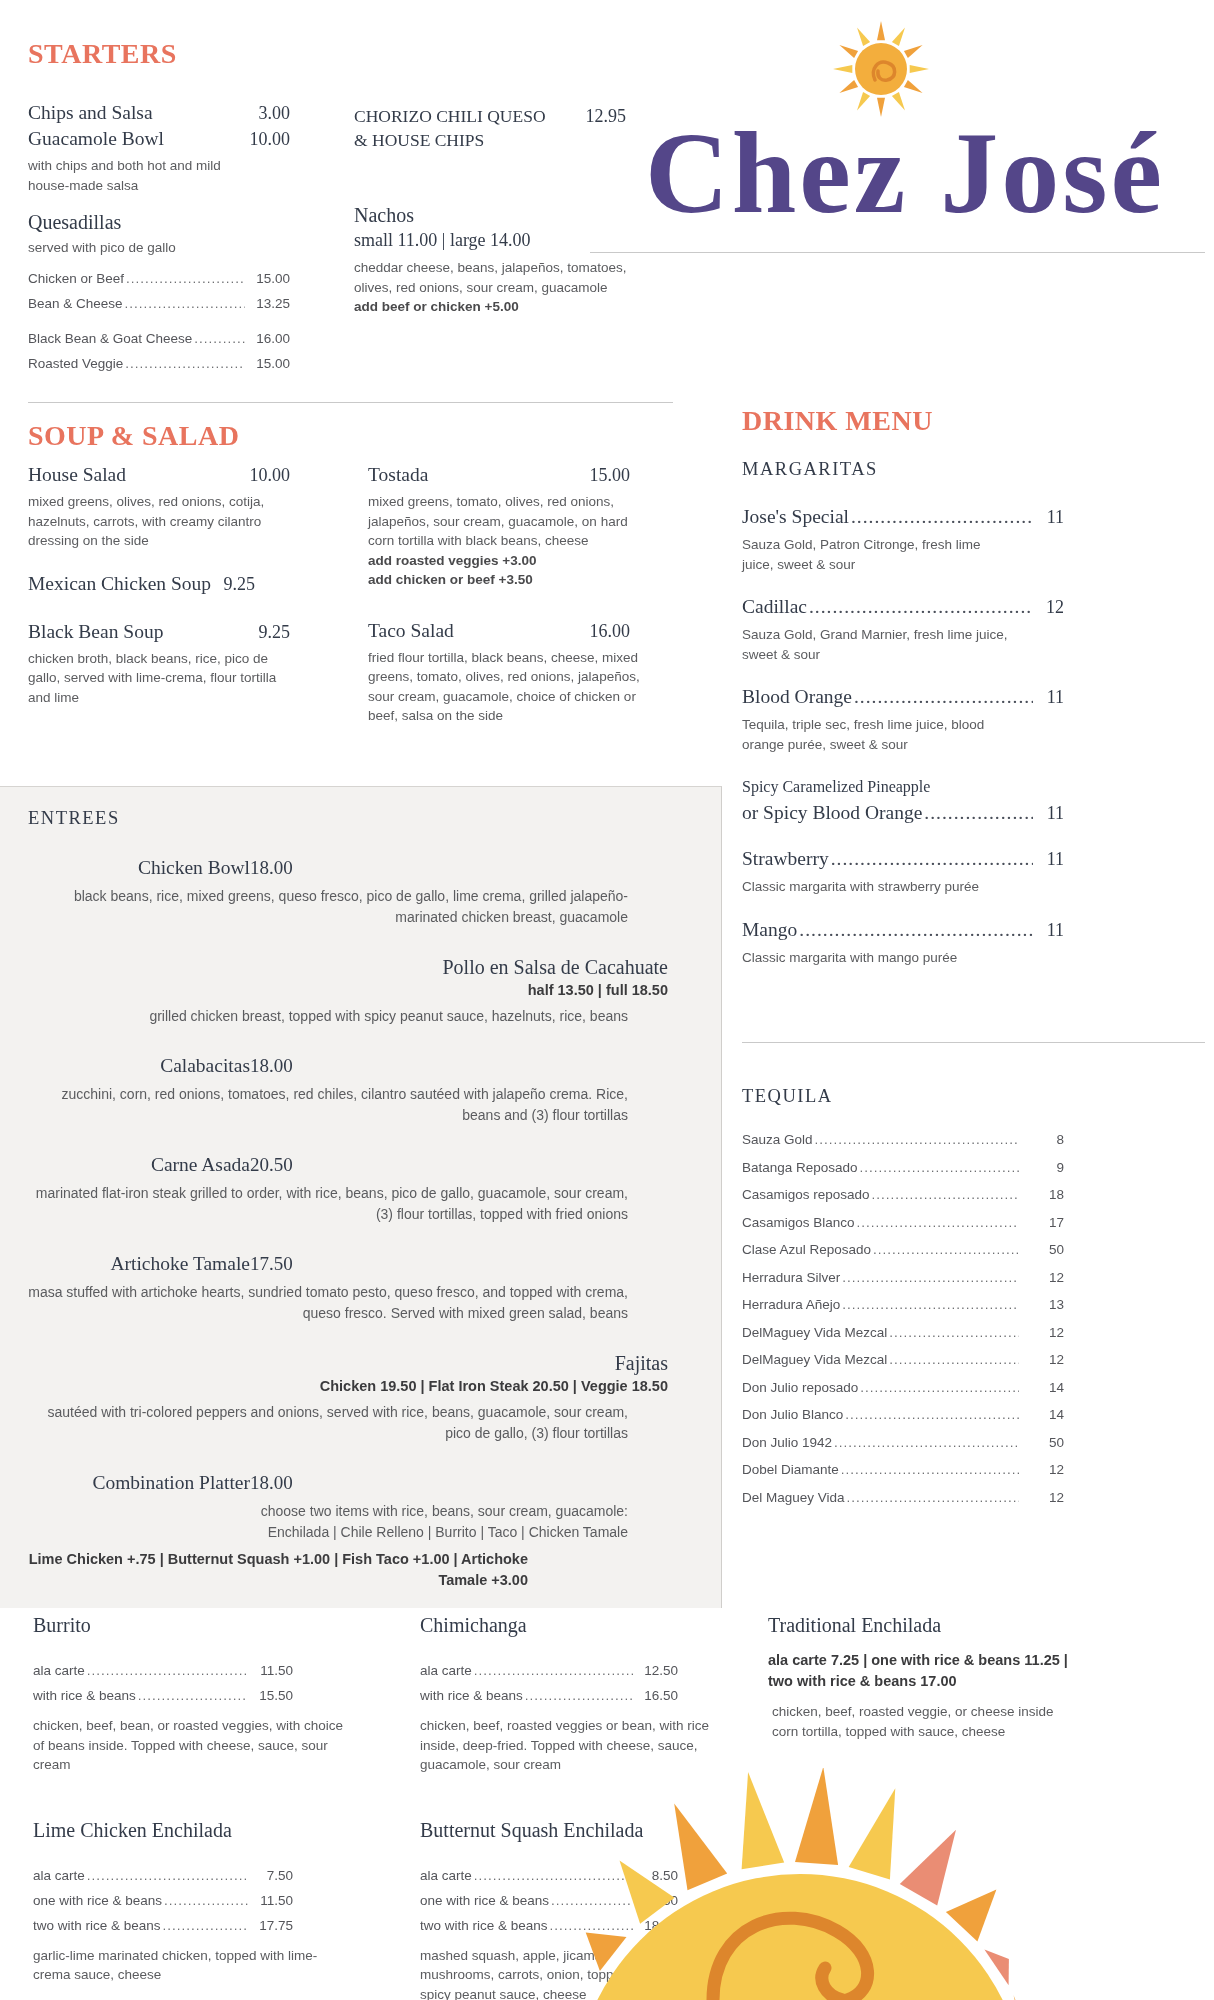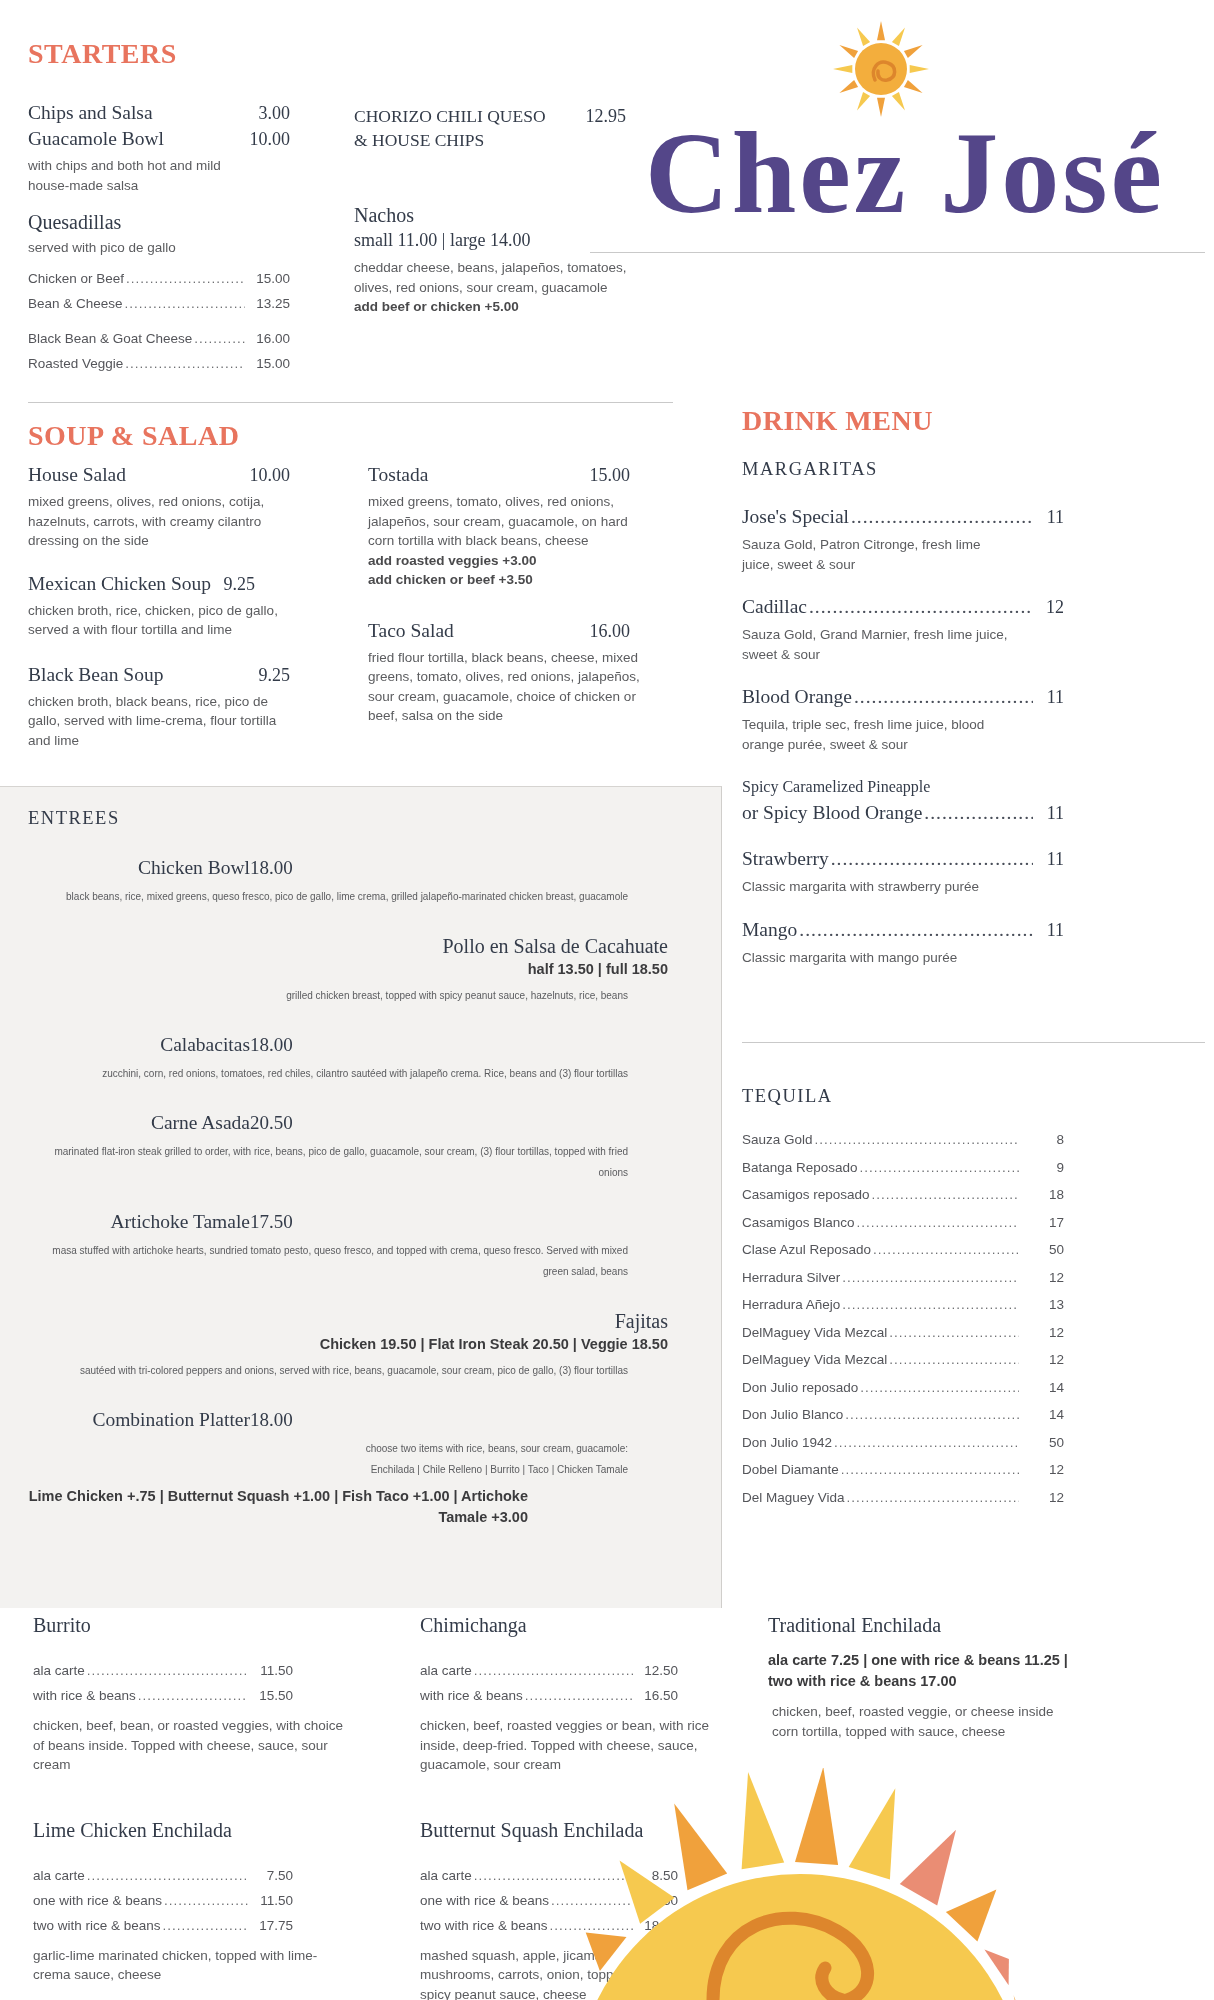--- a/index.html
+++ b/index.html
@@ -39,21 +39,21 @@
   .price-row .rp{text-align:right;min-width:40px;white-space:nowrap;}
   .leader{flex:1;overflow:hidden;white-space:nowrap;margin:0 5px 0 2px;color:#6e6f72;}
   .leader::after{content:"......................................................................................................";letter-spacing:1px;}
   .q-list .price-row:nth-child(3){margin-top:10px;}
 
   
   .dish{margin-top:26px;text-align:right;}
   .dish-line{display:flex;align-items:baseline;}
   .dish-line .dish-name{min-width:222px;font-size:19.5px;line-height:26px;}
   .dish-line .dish-price{font-family:"Liberation Serif","DejaVu Serif",serif;font-size:19px;color:var(--dark);}
-  .e-desc{font-size:10px;line-height:21px;color:var(--gray);margin-top:5px;width:600px;}
+  .e-desc{font-size:14px;line-height:21px;color:var(--gray);margin-top:5px;width:600px;}
   .combo-opt{width:500px;margin-top:6px;}
 
   
   .m-item{margin-bottom:20px;}
   .m-row{display:flex;align-items:baseline;width:322px;
          font-family:"Liberation Serif","DejaVu Serif",serif;font-size:19.5px;line-height:26px;color:var(--dark);}
   .m-row .m-price{font-size:18px;min-width:26px;text-align:right;}
   .m-row .leader{color:#4a4f5a;}
   .m-name-line{font-family:"Liberation Serif","DejaVu Serif",serif;font-size:16px;line-height:26px;color:var(--dark);}
   .m-desc{font-size:13.5px;line-height:19.5px;color:var(--gray);margin-top:5px;width:272px;}
@@ -133,21 +133,20 @@
   <div class="abs" style="left:28px;top:462px;width:300px;">
     <div class="item-row">
       <span class="item-name">House Salad</span>
       <span class="item-price">10.00</span>
     </div>
     <div class="desc" style="margin-top:4px;width:280px;">mixed greens, olives, red onions, cotija, hazelnuts, carrots, with creamy cilantro dressing on the side</div>
     <div style="margin-top:20px;">
       <span class="item-name">Mexican Chicken Soup</span>
       <span class="item-price" style="margin-left:8px;">9.25</span>
     </div>
-    <div class="desc" style="margin-top:4px;width:290px;">chicken broth, rice, chicken, pico de gallo, served a with flour tortilla and lime</div>
     <div class="item-row" style="margin-top:22px;">
       <span class="item-name">Black Bean Soup</span>
       <span class="item-price">9.25</span>
     </div>
     <div class="desc" style="margin-top:4px;width:265px;">chicken broth, black beans, rice, pico de gallo, served with lime-crema, flour tortilla and lime</div>
   </div>
 
   <div class="abs" style="left:368px;top:462px;width:290px;">
     <div class="item-row">
       <span class="item-name">Tostada</span>

